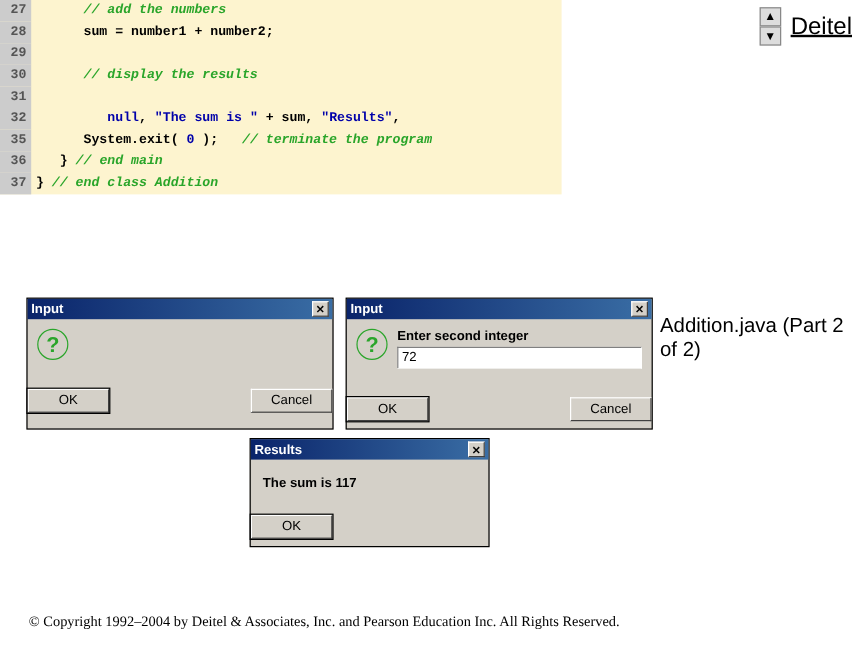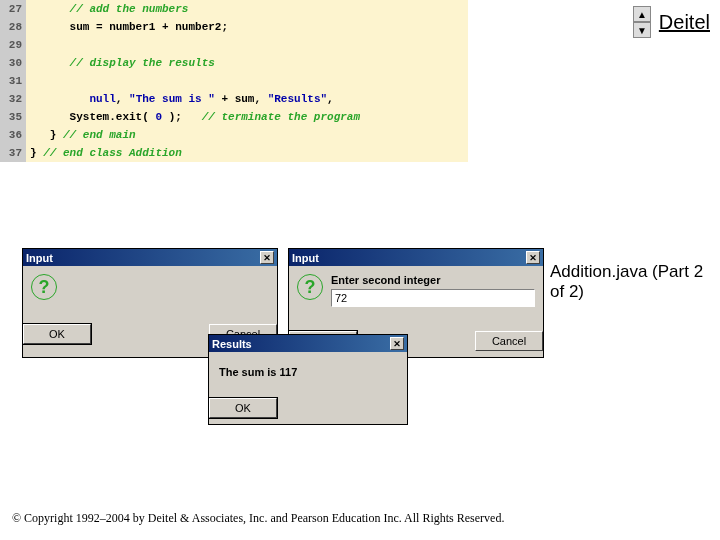--- a/index.html
+++ b/index.html
@@ -26,24 +26,24 @@
   .close-btn { width: 14px; height: 13px; background: #d4d0c8; border: 1px solid #fff; border-right-color: #404040; border-bottom-color: #404040; color: #000; font-size: 9px; font-weight: bold; display: flex; align-items: center; justify-content: center; cursor: pointer; }
   .dialog-body { padding: 8px; display: flex; gap: 8px; }
   .q-icon { width: 26px; height: 26px; border: 1px solid #2aa52a; border-radius: 50%; display: flex; align-items: center; justify-content: center; color: #2aa52a; font-size: 18px; font-weight: bold; flex-shrink: 0; }
   .body-content { flex: 1; display: flex; flex-direction: column; gap: 3px; }
   .prompt { font-size: 11px; }
   .text-input { width: 100%; height: 18px; border: 1px solid #808080; border-right-color: #fff; border-bottom-color: #fff; background: #fff; padding: 1px 3px; font-size: 11px; font-family: Tahoma, sans-serif; }
   .btn-row { display: flex; justify-content: space-between; gap: 6px; margin-top: 16px; padding-bottom: 6px; }
   .win-btn { min-width: 68px; height: 20px; background: #d4d0c8; border: 1px solid #fff; border-right-color: #404040; border-bottom-color: #404040; font-size: 11px; font-family: Tahoma, sans-serif; cursor: pointer; position: relative; }
   .win-btn.focused { outline: 1px solid #000; }
 
-  .results-dialog { position: absolute; top: 334px; left: 208px; width: 200px; border: 1px solid #000; background: #d4d0c8; font-family: Tahoma, sans-serif; }
+  .results-dialog { position: absolute; top: 365px; left: 208px; width: 200px; border: 1px solid #000; background: #d4d0c8; font-family: Tahoma, sans-serif; }
   .results-body { padding: 14px 10px 4px 10px; font-size: 11px; font-weight: bold; }
 
-  .copyright { position: absolute; bottom: 14px; left: 12px; font-size: 12px; font-family: "Times New Roman", serif; }
+  .copyright { position: absolute; bottom: 14px; left: 24px; font-size: 12px; font-family: "Times New Roman", serif; }
 </style>
 </head>
 <body>
 
 <div class="code-area">
   <div class="code-line">
       <span class="ln">27</span>
       <span class="codetext cm">      // add the numbers</span>
     </div>
   <div class="code-line">

